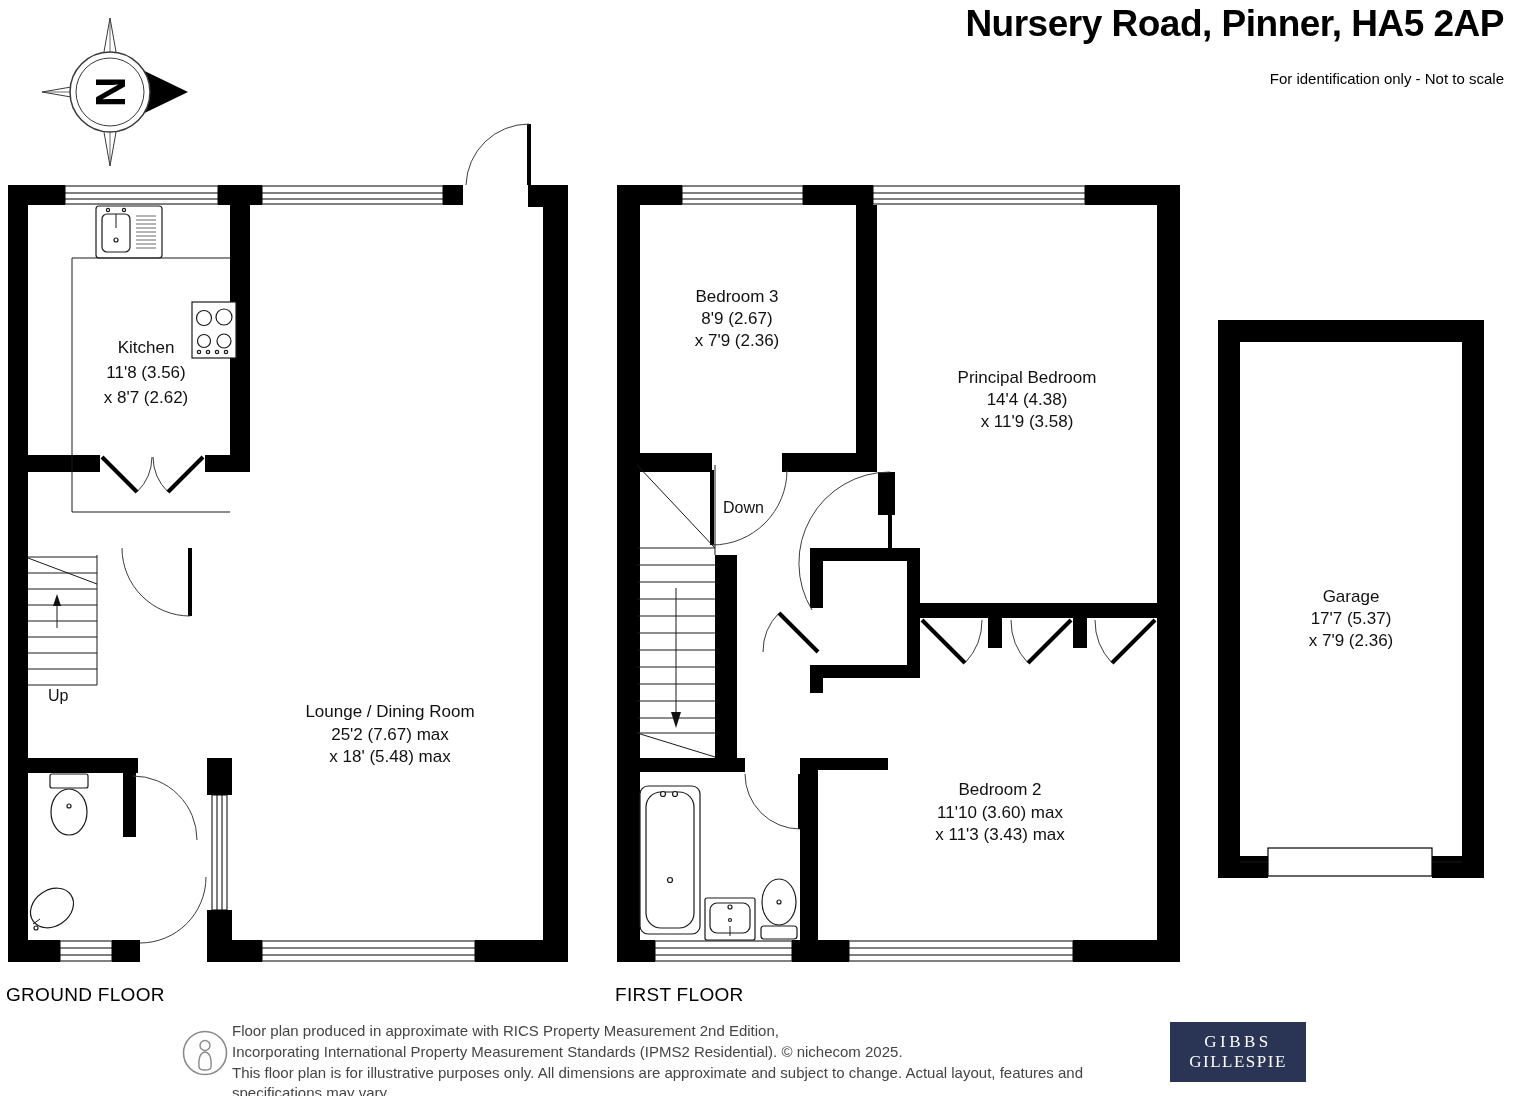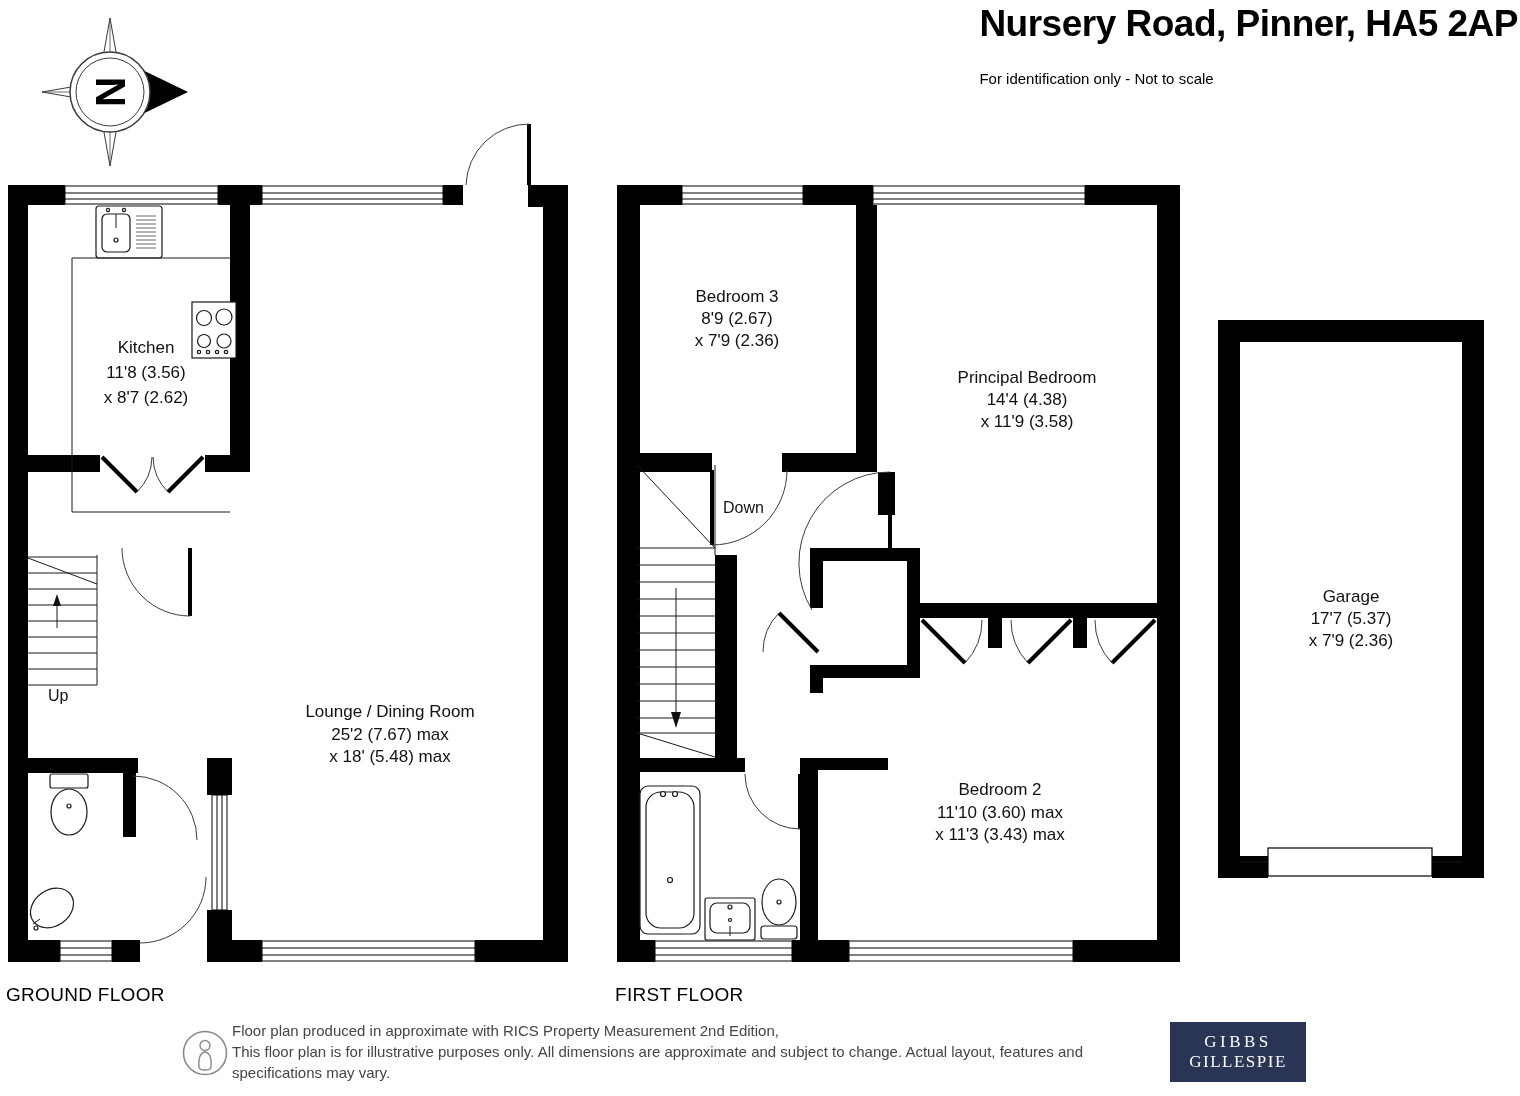--- a/index.html
+++ b/index.html
@@ -1,19 +1,19 @@
 <!DOCTYPE html>
 <html><head>
 <meta charset="utf-8">
 <style>
   html,body{margin:0;padding:0;background:#fff;}
   .canvas{position:relative;width:1520px;height:1096px;background:#ffffff;overflow:hidden;
           font-family:"Liberation Sans", sans-serif;color:#000;}
   
-  .hdr{position:absolute;top:2px;right:2px;text-align:left;}
+  .hdr{position:absolute;top:2px;right:16px;text-align:right;}
   .hdr .title{font-size:37px;font-weight:700;letter-spacing:-0.5px;line-height:44px;}
   .hdr .area{font-size:21px;font-weight:700;line-height:27px;margin-top:9px;}
   .hdr .note{font-size:15px;font-weight:400;margin-top:24px;}
   
   svg.plan{position:absolute;left:0;top:0;}
   .wall{fill:#000;}
   .winrect{fill:#fff;stroke:#000;stroke-width:1;}
   .winline{stroke:#000;stroke-width:1;}
   .leaf{stroke:#000;stroke-width:4;fill:none;}
   .arc{stroke:#3c3c3c;stroke-width:1;fill:none;}
@@ -342,20 +342,21 @@
   </svg>
 
   <svg class="foot-icon" width="48" height="48" viewBox="0 0 48 48">
     <circle cx="24" cy="24" r="21.5" fill="#fff" stroke="#8a8a8a" stroke-width="1.6"></circle>
     <circle cx="24" cy="16.5" r="5" fill="none" stroke="#8a8a8a" stroke-width="1.4"></circle>
     <path d="M18,38 Q17,24 24,23 Q31,24 30,38 Q30,41 24,41 Q18,41 18,38 Z" fill="none" stroke="#8a8a8a" stroke-width="1.4"></path>
   </svg>
 
   <div class="foot-text">
     <div>Floor plan produced in approximate with RICS Property Measurement 2nd Edition,</div>
+    <div>Incorporating International Property Measurement Standards (IPMS2 Residential).  © nichecom 2025.</div>
     <div>This floor plan is for illustrative purposes only. All dimensions are approximate and subject to change. Actual layout, features and specifications may vary.</div>
 
   </div>
 
   <div class="logo">
     <div class="l1">GIBBS</div>
     <div class="l2">GILLESPIE</div>
   </div>
 
 </div>

